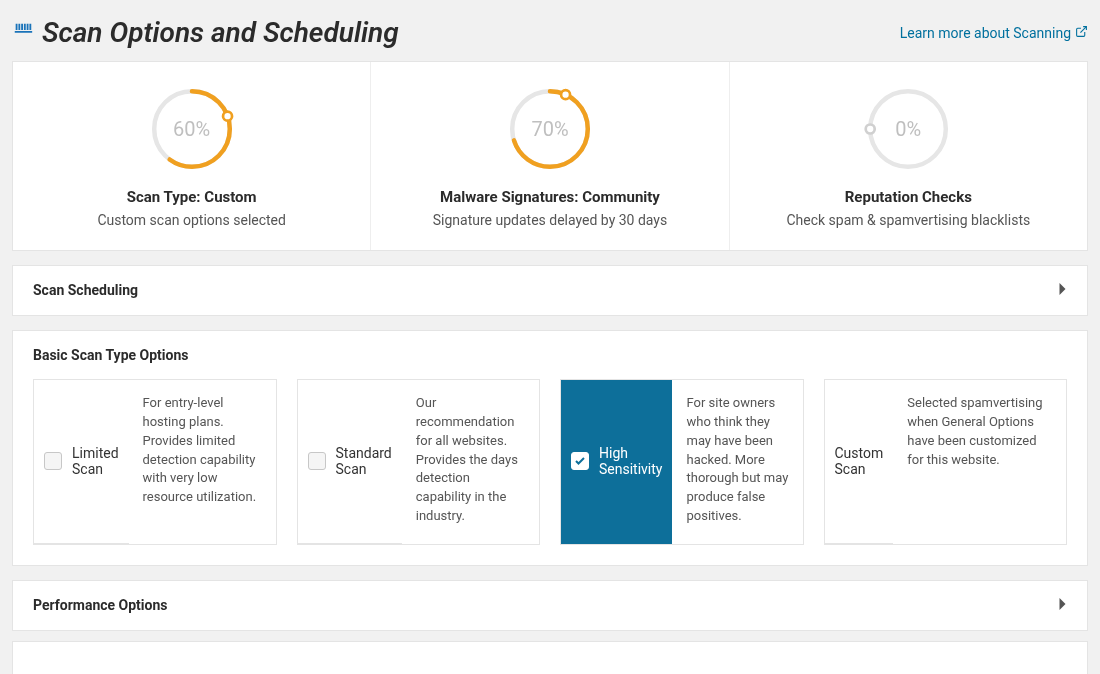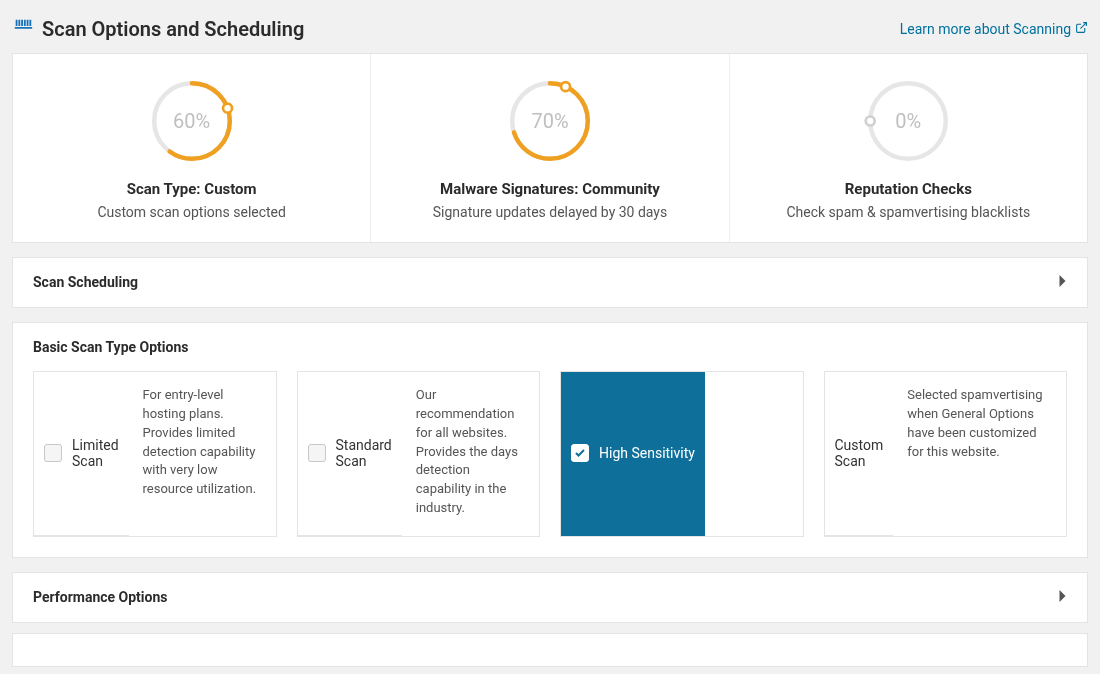--- a/index.html
+++ b/index.html
@@ -25,23 +25,24 @@
     display: flex;
     align-items: center;
     gap: 8px;
   }
   .shield-icon {
     width: 22px;
     height: 22px;
     color: #1a73b9;
   }
   .page-title {
-    font-size: 20px;
+    font-size: 28px;
     font-weight: 600;
     color: #2b2b2b;
+    font-style: italic;
   }
   .learn-link {
     color: #00709e;
     font-size: 14px;
     text-decoration: none;
     display: inline-flex;
     gap: 4px;
   }
   .stats-panel {
     background: #fff;
@@ -276,20 +277,21 @@
 
       <div class="scan-type-card">
         <div class="scan-type-header active">
           <span class="checkbox checked">
             <svg class="check-svg" width="12" height="12" viewBox="0 0 24 24" fill="none" stroke="currentColor" stroke-width="4">
                 <polyline points="4 12 9 17 20 6"></polyline>
               </svg>
           </span>
           <span class="scan-type-label-text">High Sensitivity</span>
         </div>
+        <div class="scan-type-body">For site owners who think they may have been hacked. More thorough but may produce false positives.</div>
       </div>
 
       <div class="scan-type-card">
         <div class="scan-type-header no-check">
           <span class="scan-type-label-text">Custom Scan</span>
         </div>
         <div class="scan-type-body">Selected spamvertising when General Options have been customized for this website.</div>
       </div>
 
     </div>

